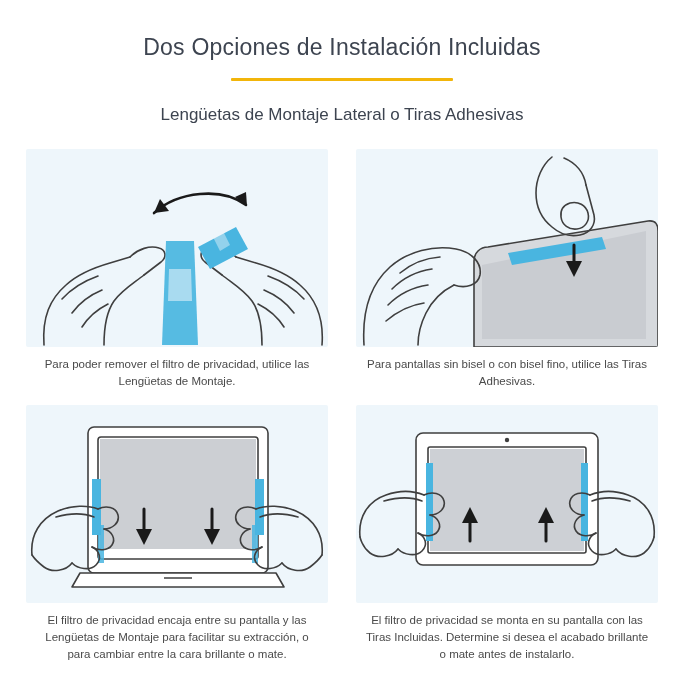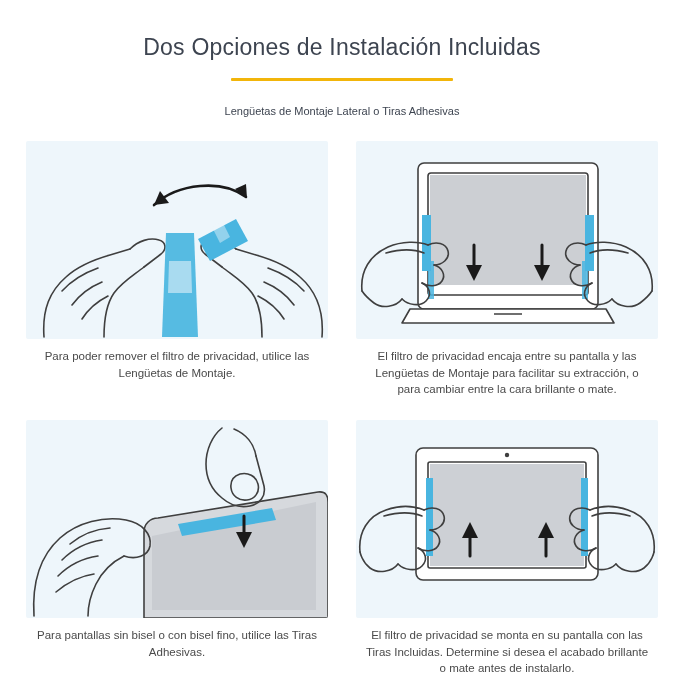--- a/index.html
+++ b/index.html
@@ -31,21 +31,21 @@
   }
   .rule {
     width: 222px;
     height: 3px;
     background: #f2b50a;
     margin: 17px auto 0 auto;
     border-radius: 1px;
   }
   .subtitle {
     text-align: center;
-    font-size: 11px;
+    font-size: 17px;
     color: #3d4450;
     margin-top: 24px;
   }
   .grid {
     margin-top: 24px;
     display: grid;
     grid-template-columns: 302px 302px;
     grid-template-rows: auto auto;
     column-gap: 28px;
     row-gap: 16px;
@@ -125,20 +125,54 @@
           <path d="M221 57 L209 48 L220 43 Z" fill="#1a1a1a"></path>
         </svg>
       </div>
       <div class="caption">Para poder remover el filtro de privacidad, utilice las Lengüetas de Montaje.</div>
     </div>
 
     <div class="cell">
       <div class="panel">
         <svg width="302" height="198" viewBox="0 0 302 198" xmlns="http://www.w3.org/2000/svg">
 
+          <g>
+            <path d="M118 112 C118 104 124 98 132 98 L292 72 C300 71 302 76 302 82 L302 198 L118 198 Z" fill="#d6d9dd" stroke="#3f3f3f" stroke-width="1.6" stroke-linejoin="round"></path>
+            <path d="M126 116 L290 82 L290 190 L126 190 Z" fill="#c9ccd1"></path>
+          </g>
+
+          <path d="M152 104 L246 88 L250 100 L156 116 Z" fill="#49b5e0"></path>
+          <g fill="none" stroke="#3f3f3f" stroke-width="1.6" stroke-linecap="round" stroke-linejoin="round">
+
+            <path d="M196 8 C186 16 180 30 180 44 C180 58 186 70 196 78 C204 85 214 88 224 86 C234 84 240 76 238 66 L230 36"></path>
+            <path d="M230 36 C228 24 220 14 208 9"></path>
+
+            <path d="M214 54 C222 52 230 56 232 64 C234 72 229 79 221 80 C213 81 206 76 205 68 C204 60 208 56 214 54 Z"></path>
+
+            <path d="M8 196 C6 164 14 136 34 118 C52 102 78 96 100 100 C116 103 126 114 124 126 C122 136 110 140 98 136"></path>
+            <path d="M98 136 C86 142 76 152 70 164 C64 176 62 188 62 196"></path>
+            <path d="M44 124 C56 114 70 109 84 108"></path>
+            <path d="M36 140 C48 128 62 122 76 120"></path>
+            <path d="M32 156 C44 144 58 138 72 136"></path>
+            <path d="M30 172 C42 162 54 156 68 154"></path>
+          </g>
+
+          <g>
+            <path d="M218 96 L218 118" stroke="#1a1a1a" stroke-width="3" stroke-linecap="round" fill="none"></path>
+            <path d="M218 128 L210 112 L226 112 Z" fill="#1a1a1a"></path>
+          </g>
+        </svg>
+      </div>
+      <div class="caption">Para pantallas sin bisel o con bisel fino, utilice las Tiras Adhesivas.</div>
+    </div>
+
+    <div class="cell">
+      <div class="panel">
+        <svg width="302" height="198" viewBox="0 0 302 198" xmlns="http://www.w3.org/2000/svg">
+
           <g stroke="#3f3f3f" stroke-width="1.6" fill="none" stroke-linejoin="round">
             <rect x="62" y="22" width="180" height="146" rx="6" fill="#ffffff"></rect>
             <rect x="72" y="32" width="160" height="122" rx="3" fill="#ffffff"></rect>
             <path d="M54 168 L250 168 L258 182 L46 182 Z" fill="#ffffff"></path>
             <path d="M138 173 L166 173"></path>
           </g>
 
           <rect x="74" y="34" width="156" height="110" fill="#c9ccd1" opacity="0.95"></rect>
 
           <rect x="66" y="74" width="9" height="56" fill="#49b5e0"></rect>
@@ -172,54 +206,20 @@
           </g>
         </svg>
       </div>
       <div class="caption caption-2">El filtro de privacidad encaja entre su pantalla y las Lengüetas de Montaje para facilitar su extracción, o para cambiar entre la cara brillante o mate.</div>
     </div>
 
     <div class="cell">
       <div class="panel">
         <svg width="302" height="198" viewBox="0 0 302 198" xmlns="http://www.w3.org/2000/svg">
 
-          <g>
-            <path d="M118 112 C118 104 124 98 132 98 L292 72 C300 71 302 76 302 82 L302 198 L118 198 Z" fill="#d6d9dd" stroke="#3f3f3f" stroke-width="1.6" stroke-linejoin="round"></path>
-            <path d="M126 116 L290 82 L290 190 L126 190 Z" fill="#c9ccd1"></path>
-          </g>
-
-          <path d="M152 104 L246 88 L250 100 L156 116 Z" fill="#49b5e0"></path>
-          <g fill="none" stroke="#3f3f3f" stroke-width="1.6" stroke-linecap="round" stroke-linejoin="round">
-
-            <path d="M196 8 C186 16 180 30 180 44 C180 58 186 70 196 78 C204 85 214 88 224 86 C234 84 240 76 238 66 L230 36"></path>
-            <path d="M230 36 C228 24 220 14 208 9"></path>
-
-            <path d="M214 54 C222 52 230 56 232 64 C234 72 229 79 221 80 C213 81 206 76 205 68 C204 60 208 56 214 54 Z"></path>
-
-            <path d="M8 196 C6 164 14 136 34 118 C52 102 78 96 100 100 C116 103 126 114 124 126 C122 136 110 140 98 136"></path>
-            <path d="M98 136 C86 142 76 152 70 164 C64 176 62 188 62 196"></path>
-            <path d="M44 124 C56 114 70 109 84 108"></path>
-            <path d="M36 140 C48 128 62 122 76 120"></path>
-            <path d="M32 156 C44 144 58 138 72 136"></path>
-            <path d="M30 172 C42 162 54 156 68 154"></path>
-          </g>
-
-          <g>
-            <path d="M218 96 L218 118" stroke="#1a1a1a" stroke-width="3" stroke-linecap="round" fill="none"></path>
-            <path d="M218 128 L210 112 L226 112 Z" fill="#1a1a1a"></path>
-          </g>
-        </svg>
-      </div>
-      <div class="caption">Para pantallas sin bisel o con bisel fino, utilice las Tiras Adhesivas.</div>
-    </div>
-
-    <div class="cell">
-      <div class="panel">
-        <svg width="302" height="198" viewBox="0 0 302 198" xmlns="http://www.w3.org/2000/svg">
-
           <g stroke="#3f3f3f" stroke-width="1.6" stroke-linejoin="round">
             <rect x="60" y="28" width="182" height="132" rx="7" fill="#ffffff"></rect>
             <rect x="72" y="42" width="158" height="106" rx="2" fill="#ffffff"></rect>
           </g>
           <circle cx="151" cy="35" r="2.2" fill="#3f3f3f"></circle>
 
           <rect x="74" y="44" width="154" height="102" fill="#c9ccd1" opacity="0.92"></rect>
 
           <rect x="70" y="58" width="7" height="78" fill="#49b5e0"></rect>
           <rect x="225" y="58" width="7" height="78" fill="#49b5e0"></rect>

